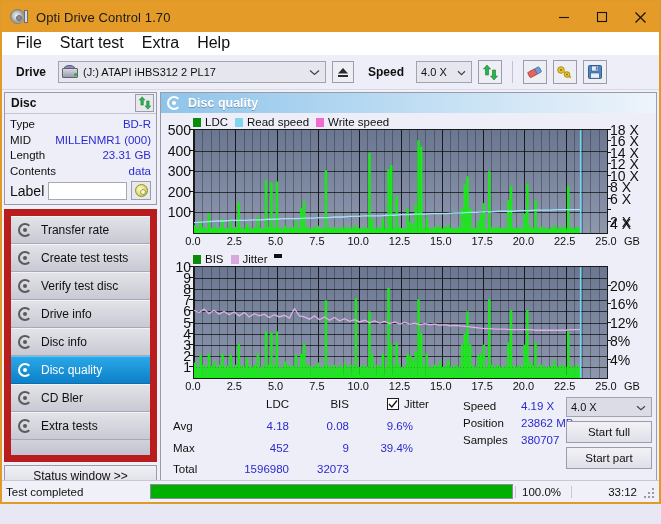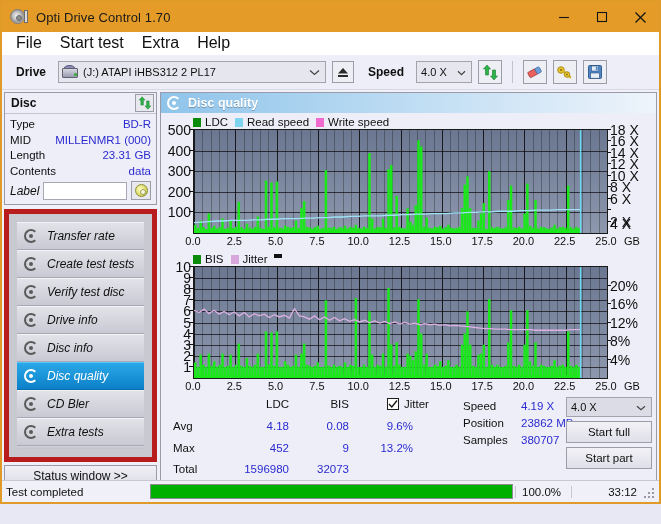--- a/index.html
+++ b/index.html
@@ -145,42 +145,41 @@
     width: 19px; height:18px; background:#e8e8ef; border:1px solid #9d9daa;
     display:flex;align-items:center;justify-content:center;
   }
   .disc-rows { padding: 3px 5px 4px 5px; }
   .disc-row {
     display:flex; justify-content: space-between;
     font-size: 11.5px; color: #101010; line-height: 15.5px;
   }
   .disc-row .val { color: #2a2ad0; }
   .label-row { display:flex; align-items:center; gap:4px; margin-top: 2px;}
-  .label-row .lbl { font-size: 12px; color:#101010;font-style:italic; }
+  .label-row .lbl { font-size: 14px; color:#101010; }
   .label-input {
     flex: 1; height: 18px; background: #ffffff;
     border: 1px solid #a8a8b4; font-size: 11px;
     padding: 0 3px; color:#101010; min-width: 0;
   }
   .disc-btn { width:20px;height:19px;background:#e8e8ef;border:1px solid #9d9daa;display:flex;align-items:center;justify-content:center;}
   .disc-btn .cd {
     width:13px;height:13px;border-radius:50%;
     background: radial-gradient(circle at 40% 40%, #ffffcc 0%, #e4e47a 45%, #c8c84a 75%, #f4f4c0 100%);
     border:1px solid #8f8f3a; position:relative;
   }
   .disc-btn .cd:after{content:"";position:absolute;left:4px;top:4px;width:4px;height:4px;border-radius:50%;background:#f6f6e0;border:1px solid #a0a055;}
 
   .nav {
     margin-top: 4px;
-    border: 5px solid #b91c1c;
+    border: 7px solid #b91c1c;
     background: #c9c9d2;
     flex: 1;
     display:flex; flex-direction: column;
-    padding: 8px;
-    font-style: italic;
+    padding: 0;
   }
   .nav-item {
     height: 28px;
     display:flex; align-items:center;
     padding-left: 7px; gap: 9px;
     font-size: 12px; color:#101010;
     background: linear-gradient(#e2e2e8, #c9c9d4);
     border-bottom: 1px solid #a8a8b6;
     border-top: 1px solid #f3f3f7;
   }
@@ -1082,21 +1081,21 @@
           <div class="sg"></div>
 
           <div class="sg">Avg</div>
           <div class="sg num">4.18</div>
           <div class="sg num">0.08</div>
           <div class="sg num">9.6%</div>
 
           <div class="sg">Max</div>
           <div class="sg num">452</div>
           <div class="sg num">9</div>
-          <div class="sg num">13.2%</div>
+          <div class="sg num">39.4%</div>
 
           <div class="sg">Total</div>
           <div class="sg num">1596980</div>
           <div class="sg num">32073</div>
           <div class="sg num"></div>
         </div>
 
         <div class="jitter-box">
           <span class="chk">
             <svg width="10" height="10" viewBox="0 0 10 10">

